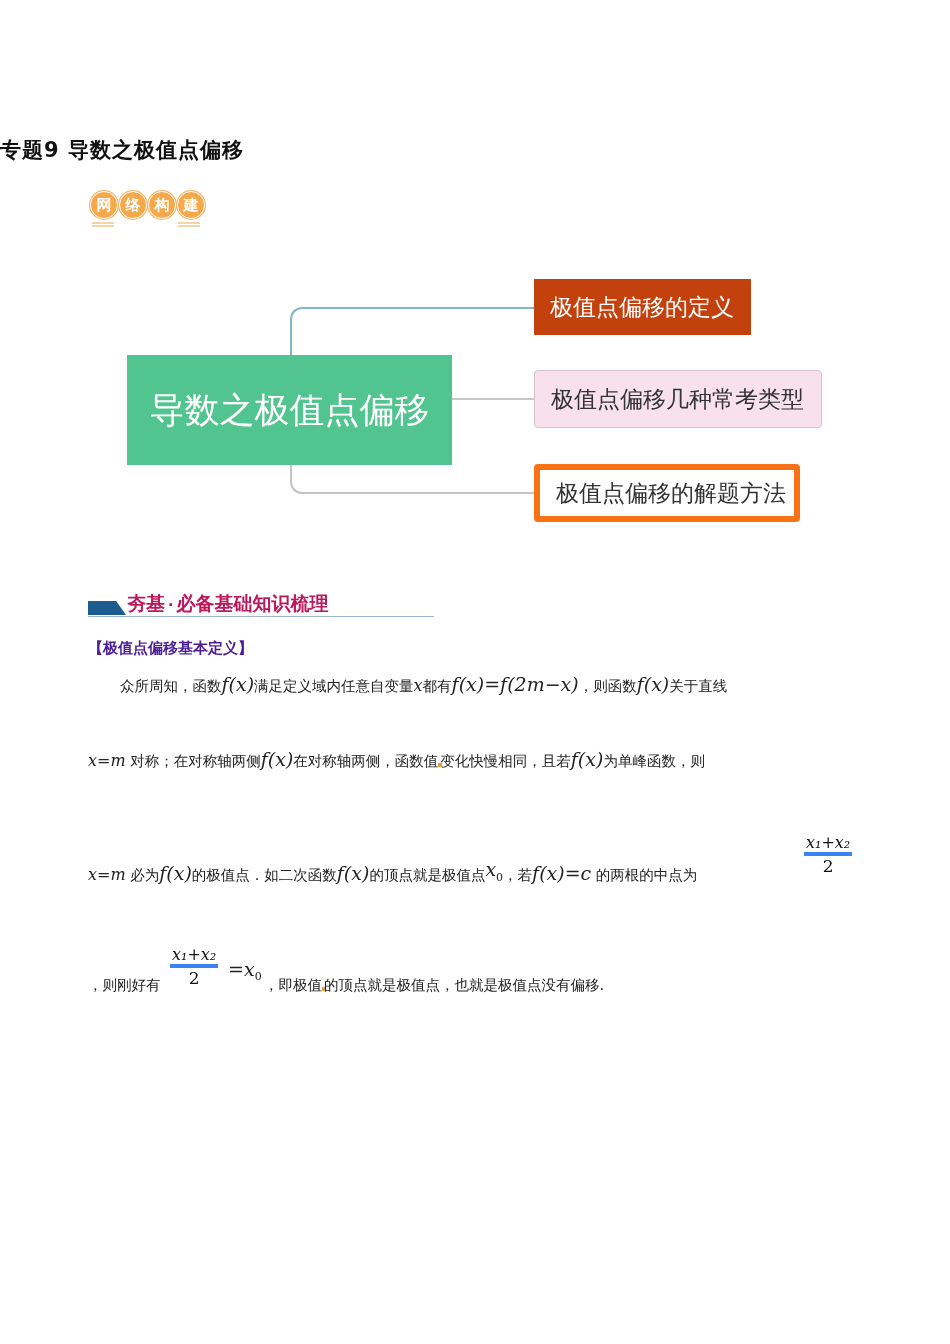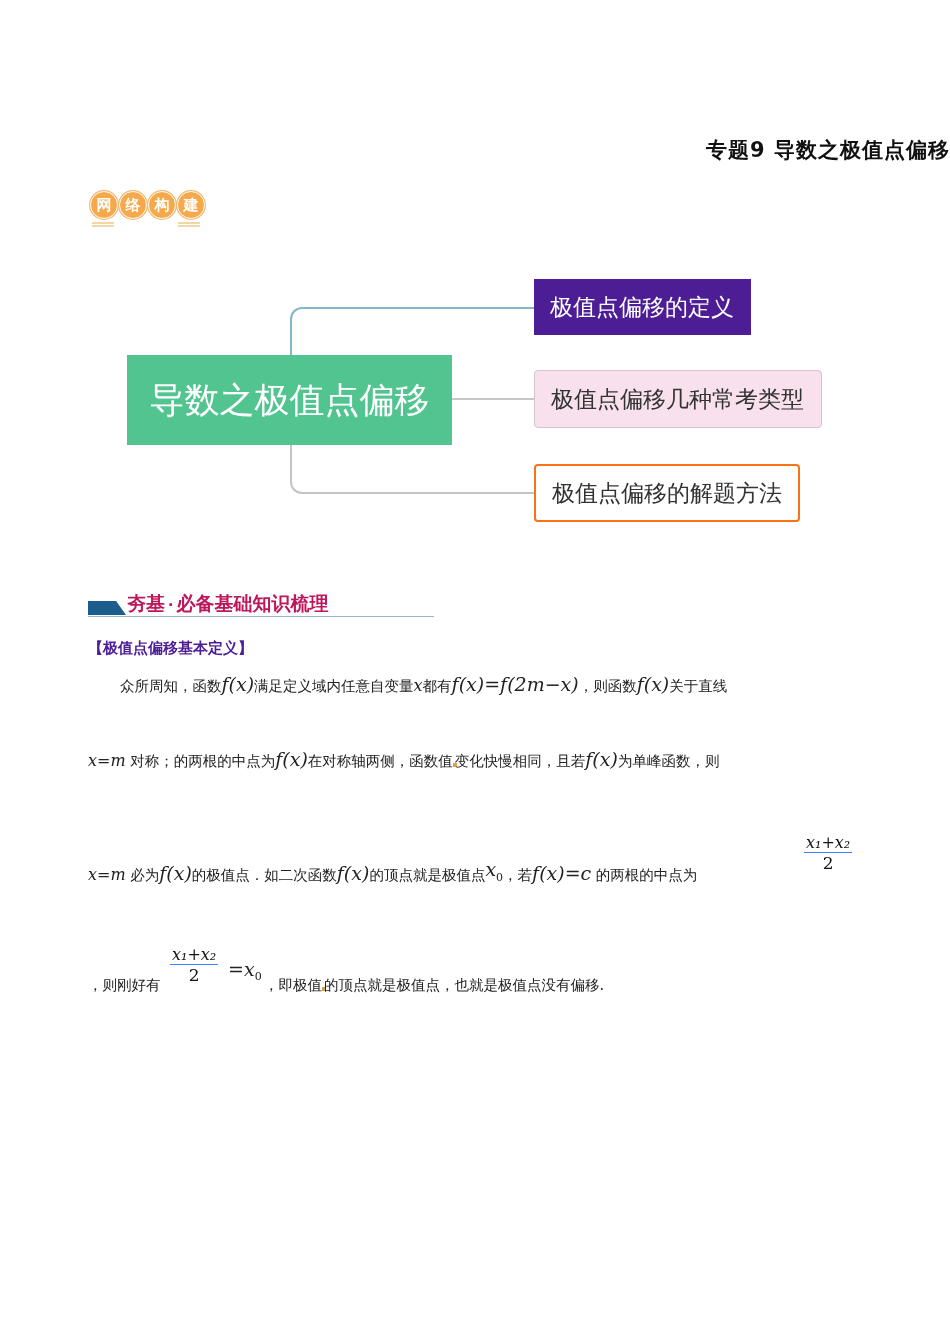--- a/index.html
+++ b/index.html
@@ -1,52 +1,52 @@
 <!DOCTYPE html>
 <html><head>
 <meta charset="utf-8">
 <style>
   html, body { margin:0; padding:0; background:#ffffff; }
   body { width:950px; height:1344px; position:relative; overflow:hidden;
          font-family:"DejaVu Serif", "Liberation Serif", serif; color:#111; }
   .abs { position:absolute; }
-  .title { left:0; width:950px; top:136px; text-align:right; font-family:"DejaVu Sans","Liberation Sans",sans-serif;
+  .title { left:0; width:950px; top:136px; text-align:left; font-family:"DejaVu Sans","Liberation Sans",sans-serif;
            font-weight:bold; font-size:21px; color:#111; letter-spacing:1px; }
   
   .badge { left:90px; top:191px; display:flex; gap:1px; }
   .coin { width:26px; height:26px; border-radius:50%; background:#f5a94a; border:1px solid #fff;
           box-shadow:0 0 0 1px #f0b870; color:#fff; font-size:15px; font-weight:bold;
           display:flex; align-items:center; justify-content:center; font-family:"DejaVu Sans",sans-serif; }
   .badge-line { height:2px; background:#f3d6a8; }
   
   .connector { border-color:#8ab7cc; border-style:solid; }
-  .root { left:127px; top:355px; width:325px; height:90px; background:#52c48f;
+  .root { left:127px; top:355px; width:325px; height:110px; background:#52c48f;
           color:#fff; font-size:35px; font-family:"DejaVu Sans","Liberation Sans",sans-serif;
           display:flex; align-items:center; justify-content:center; letter-spacing:0px; }
   .node { font-family:"DejaVu Sans","Liberation Sans",sans-serif; font-size:23px;
           display:flex; align-items:center; padding-left:16px; box-sizing:border-box; }
-  .n1 { left:534px; top:279px; width:217px; height:56px; background:#4c1d95; color:#fff; }
+  .n1 { left:534px; top:279px; width:217px; height:56px; background:#c2410c; color:#fff; }
   .n2 { left:534px; top:370px; width:288px; height:58px; background:#f8e1ec; color:#333;
         border:1px solid #d8c2cf; border-radius:4px; }
   .n3 { left:534px; top:464px; width:266px; height:58px; background:#fff; color:#333;
-        border:2px solid #f97316; border-radius:4px; }
+        border:6px solid #f97316; border-radius:4px; }
   
   .sec-bar { left:88px; top:601px; width:38px; height:14px; background:#1c5d8e;
              clip-path:polygon(0 0, 74% 0, 100% 100%, 0 100%); }
   .sec-title { left:127px; top:591px; font-size:19px; font-weight:bold; color:#be185d;
                font-family:Liberation Mono, monospace; letter-spacing:0px; }
   .sec-line { left:88px; top:616px; width:346px; height:1px; background:#9cb6cc; }
   .subhead { left:88px; top:639px; font-size:15px; font-weight:bold; color:#4c1d95;
              font-family:"DejaVu Sans","Liberation Sans",sans-serif; }
   
   .line { font-size:14.5px; color:#222; white-space:nowrap; font-family:"DejaVu Serif","Liberation Serif",serif; }
   .m { font-family:"DejaVu Serif","Liberation Serif",serif; font-style:italic; font-size:19px; }
   .frac { display:inline-flex; flex-direction:column; align-items:center; vertical-align:middle;
           font-family:"DejaVu Serif","Liberation Serif",serif; }
-  .frac .num { font-size:16px; font-style:italic; padding:0 2px; border-bottom:1px solid #3b82f6; }
+  .frac .num { font-size:16px; font-style:italic; padding:0 2px; border-bottom:4px solid #3b82f6; }
   .frac .den { font-size:17px; }
   sub { font-size:11px; font-style:normal; }
   .dot { display:inline-block; width:4px; height:4px; background:#e0a040; vertical-align:-1px; margin:0 -2px 0 0; }
 </style>
 </head>
 <body>
 
 <div class="abs title">专题9  导数之极值点偏移</div>
 
 <div class="abs badge">
@@ -73,21 +73,21 @@
 <div class="abs sec-title">夯基·必备基础知识梳理</div>
 <div class="abs sec-line"></div>
 <div class="abs subhead">【极值点偏移基本定义】</div>
 
 <div class="abs line" style="left:120px;top:673px;">
   <span>众所周知，函数</span><span class="m">f(x)</span><span>满足定义域内任意自变量</span><span class="m" style="font-size:16px;">x</span><span>都有</span><span class="m">f(x)=f(2m−x)</span><span>，则函数</span><span class="m">f(x)</span><span>关于直线</span>
 </div>
 
 <div class="abs line" style="left:88px;top:748px;">
   <span class="m" style="font-size:16px;">x=m</span>
-  <span>对称；的两根的中点为</span><span class="m">f(x)</span><span>在对称轴两侧，函数值</span><span class="dot"></span><span>变化快慢相同，且若</span><span class="m">f(x)</span><span>为单峰函数，则</span>
+  <span>对称；在对称轴两侧</span><span class="m">f(x)</span><span>在对称轴两侧，函数值</span><span class="dot"></span><span>变化快慢相同，且若</span><span class="m">f(x)</span><span>为单峰函数，则</span>
 </div>
 
 <div class="abs line" style="left:88px;top:858px;">
   <span class="m" style="font-size:16px;">x=m</span>
   <span>必为</span><span class="m">f(x)</span><span>的极值点．如二次函数</span><span class="m">f(x)</span><span>的顶点就是极值点</span><span class="m" style="vertical-align:4px;"><span>x</span><sub>0</sub></span><span>，若</span><span class="m">f(x)=c</span>
   <span>的两根的中点为</span>
 </div>
 <div class="abs frac" style="left:804px;top:833px;">
   <span class="num">x₁+x₂</span>
   <span class="den">2</span>

